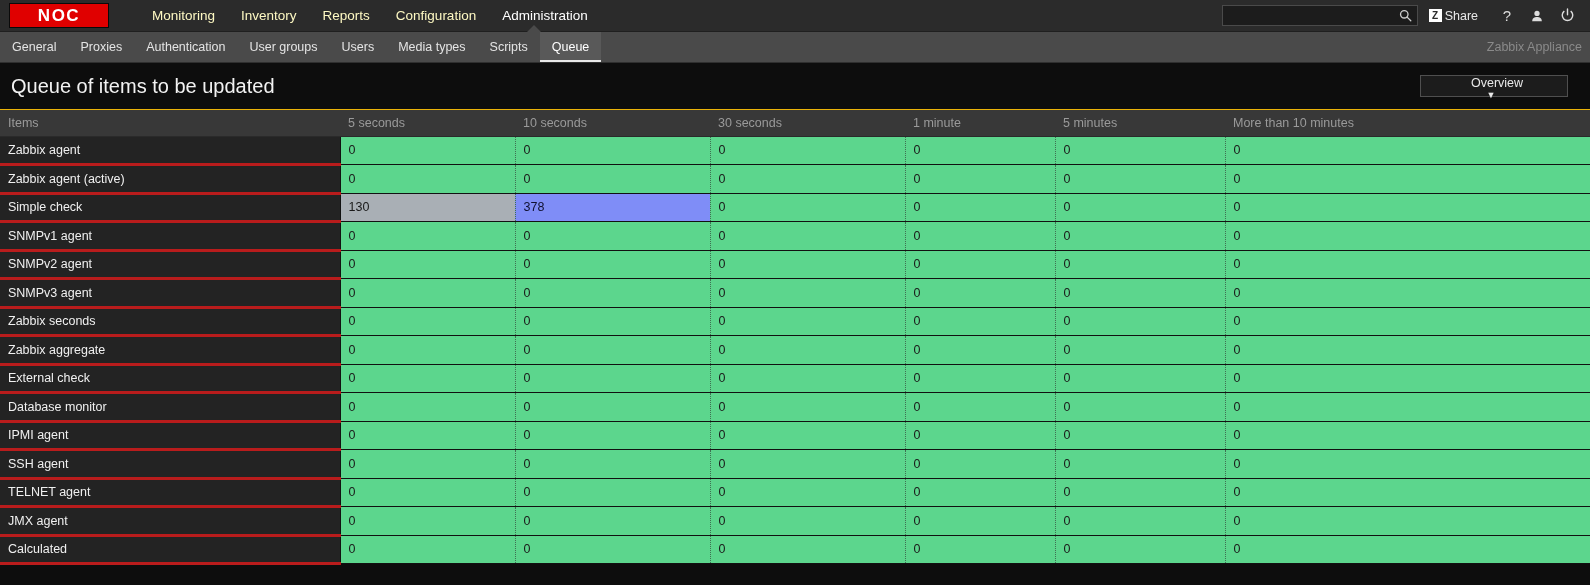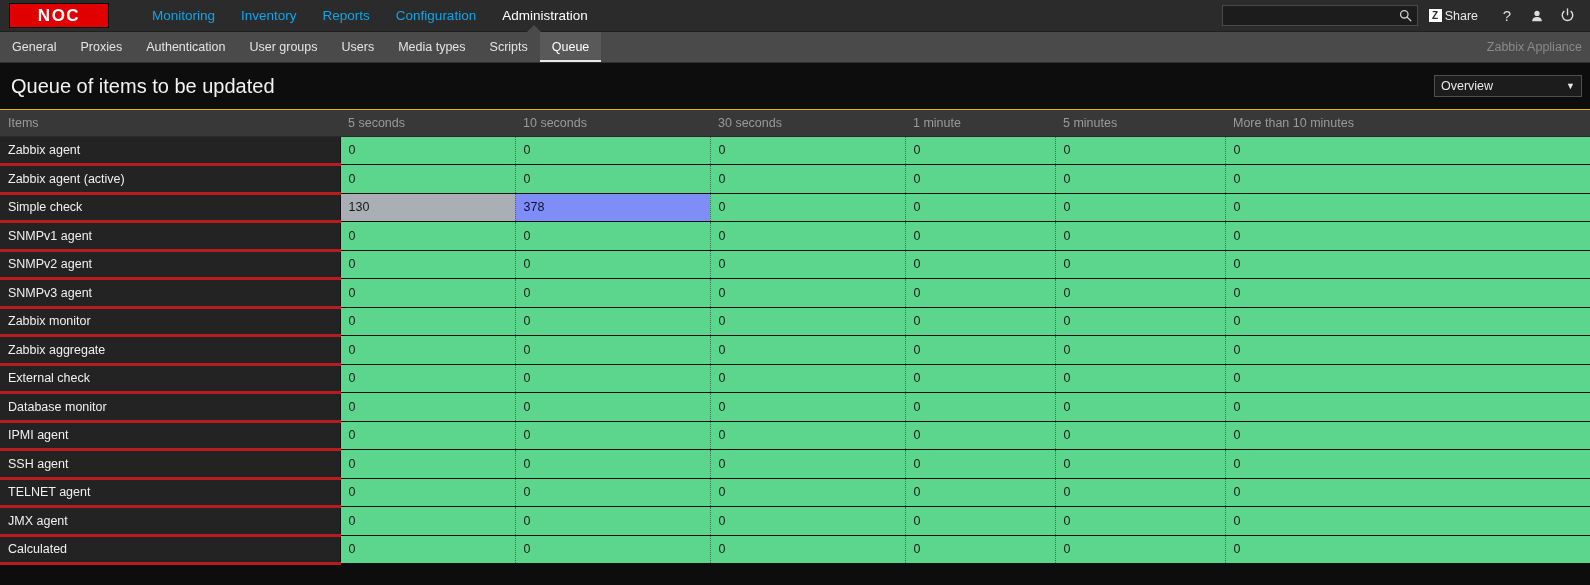--- a/index.html
+++ b/index.html
@@ -46,21 +46,21 @@
     line-height: 1;
     font-family: "Liberation Sans", sans-serif;
   }
   .mainnav {
     display: flex;
     align-items: center;
     height: 31px;
   }
   .mainnav-item {
     font-size: 13.5px;
-    color: #0ea5e9;
+    color: #fef9c3;
     padding: 0 13px;
     line-height: 31px;
     white-space: nowrap;
     cursor: pointer;
   }
   .mainnav-item.selected {
     color: #ffffff;
     font-weight: normal;
   }
   .topbar-right {
@@ -190,30 +190,31 @@
     border-bottom: 1px solid #eab308;
   }
   .page-title {
     font-size: 20px;
     color: #f2f2f2;
     margin-left: 11px;
     font-weight: normal;
   }
   .select-wrap {
     position: absolute;
-    right: 8px;
+    right: 22px;
     width: 148px;
     height: 22px;
     background: #1c1c1c;
     border: 1px solid #4f4f4f;
     display: flex;
     align-items: center;
     justify-content: space-between;
     box-sizing: border-box;
     cursor: pointer;
+    flex-direction: column;
   }
   .select-value {
     font-size: 12.5px;
     color: #e8e8e8;
     padding-left: 6px;
   }
   .select-caret {
     font-size: 9px;
     color: #e8e8e8;
     padding-right: 6px;
@@ -407,21 +408,21 @@
         <tr>
           <td class="item-name">SNMPv3 agent</td>
           <td class="cell green">0</td>
           <td class="cell green">0</td>
           <td class="cell green">0</td>
           <td class="cell green">0</td>
           <td class="cell green">0</td>
           <td class="cell green">0</td>
         </tr>
         <tr>
-          <td class="item-name">Zabbix monitor</td>
+          <td class="item-name">Zabbix seconds</td>
           <td class="cell green">0</td>
           <td class="cell green">0</td>
           <td class="cell green">0</td>
           <td class="cell green">0</td>
           <td class="cell green">0</td>
           <td class="cell green">0</td>
         </tr>
         <tr>
           <td class="item-name">Zabbix aggregate</td>
           <td class="cell green">0</td>

